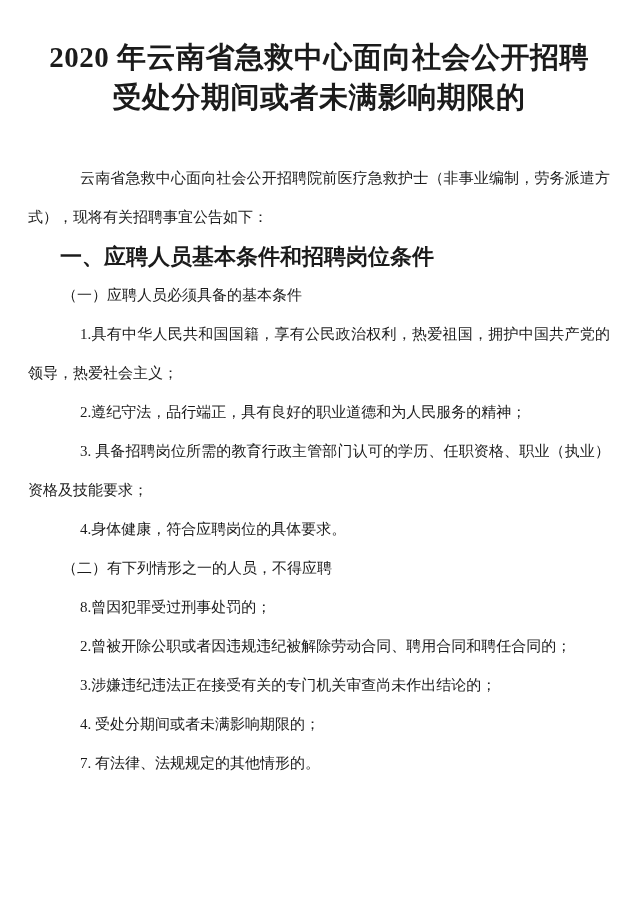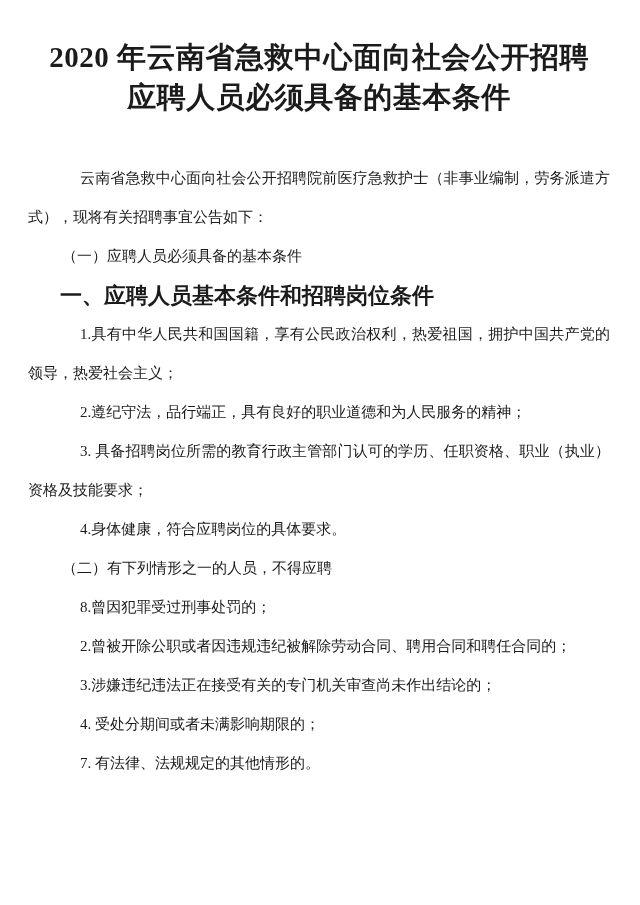--- a/index.html
+++ b/index.html
@@ -57,26 +57,26 @@
     text-indent: 34px;
     text-align: left;
   }
 </style>
 </head>
 <body>
 
 <div class="page">
   <h1 class="doc-title">
     <span class="title-line">2020 年云南省急救中心面向社会公开招聘</span>
-    <span class="title-line">应聘人员必须具备的基本条件</span>
+    <span class="title-line">受处分期间或者未满影响期限的</span>
   </h1>
   <div class="doc-body">
       <p class="para body">云南省急救中心面向社会公开招聘院前医疗急救护士（非事业编制，劳务派遣方式），现将有关招聘事宜公告如下：</p>
+      <p class="para heading1">一、应聘人员基本条件和招聘岗位条件</p>
       <p class="para heading2">（一）应聘人员必须具备的基本条件</p>
-      <p class="para heading1">一、应聘人员基本条件和招聘岗位条件</p>
       <p class="para body">1.具有中华人民共和国国籍，享有公民政治权利，热爱祖国，拥护中国共产党的领导，热爱社会主义；</p>
       <p class="para body">2.遵纪守法，品行端正，具有良好的职业道德和为人民服务的精神；</p>
       <p class="para body">3. 具备招聘岗位所需的教育行政主管部门认可的学历、任职资格、职业（执业）资格及技能要求；</p>
       <p class="para body">4.身体健康，符合应聘岗位的具体要求。</p>
       <p class="para heading2">（二）有下列情形之一的人员，不得应聘</p>
       <p class="para body">8.曾因犯罪受过刑事处罚的；</p>
       <p class="para body">2.曾被开除公职或者因违规违纪被解除劳动合同、聘用合同和聘任合同的；</p>
       <p class="para body">3.涉嫌违纪违法正在接受有关的专门机关审查尚未作出结论的；</p>
       <p class="para body">4. 受处分期间或者未满影响期限的；</p>
       <p class="para body">7. 有法律、法规规定的其他情形的。</p>

